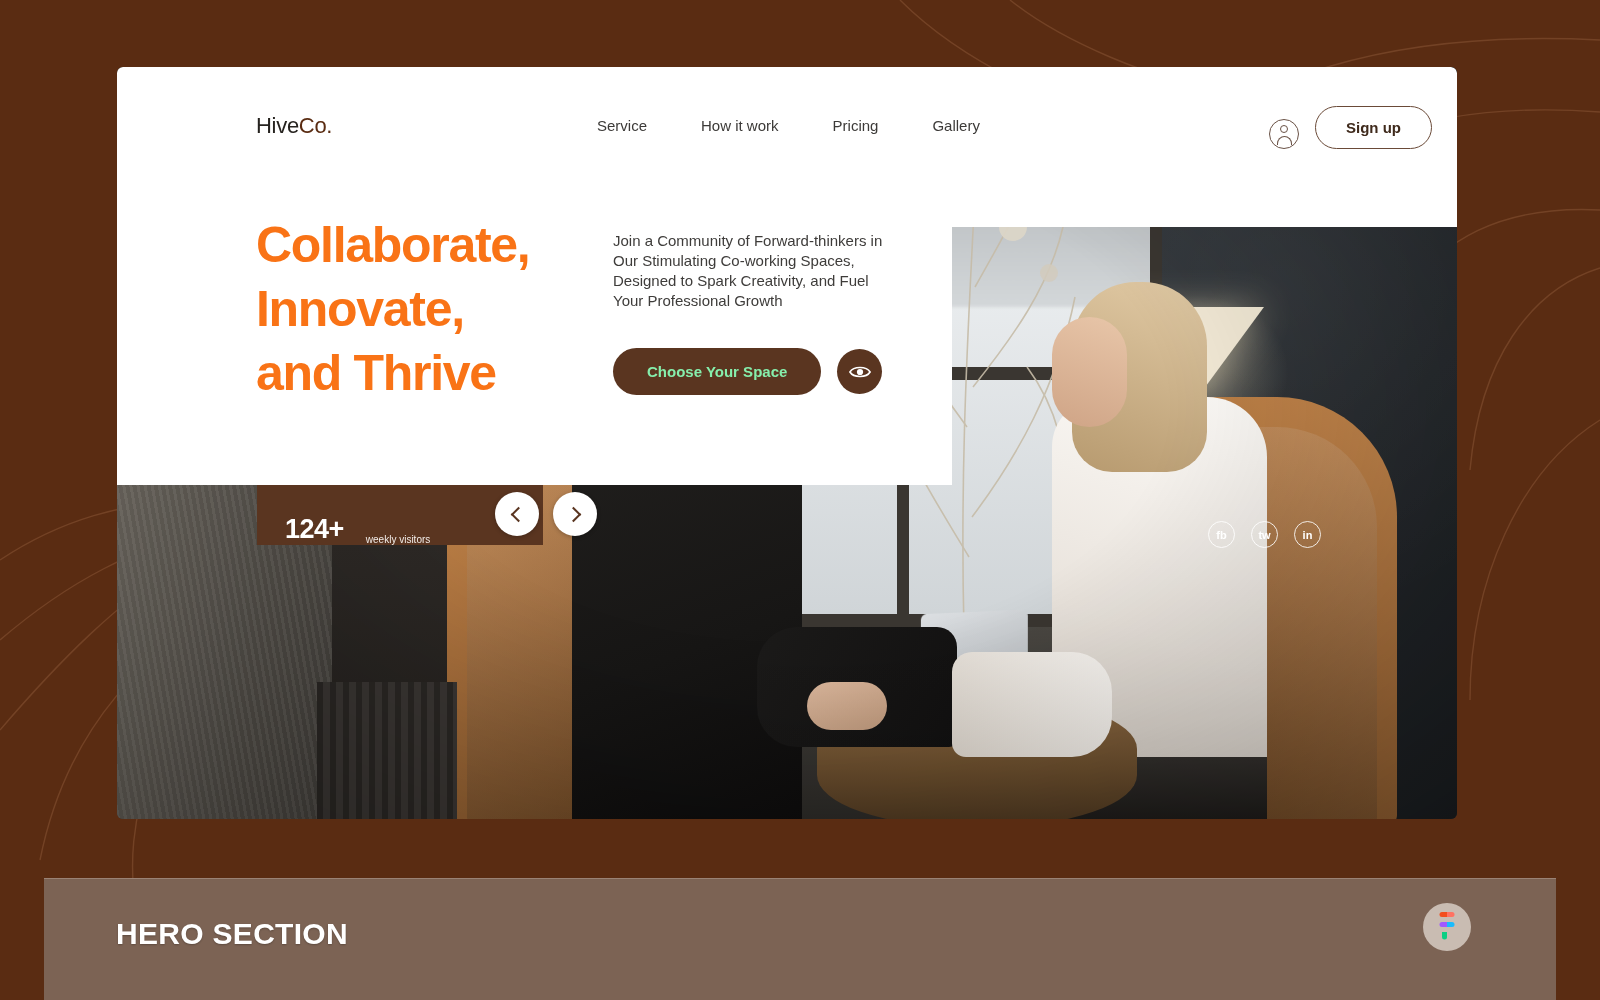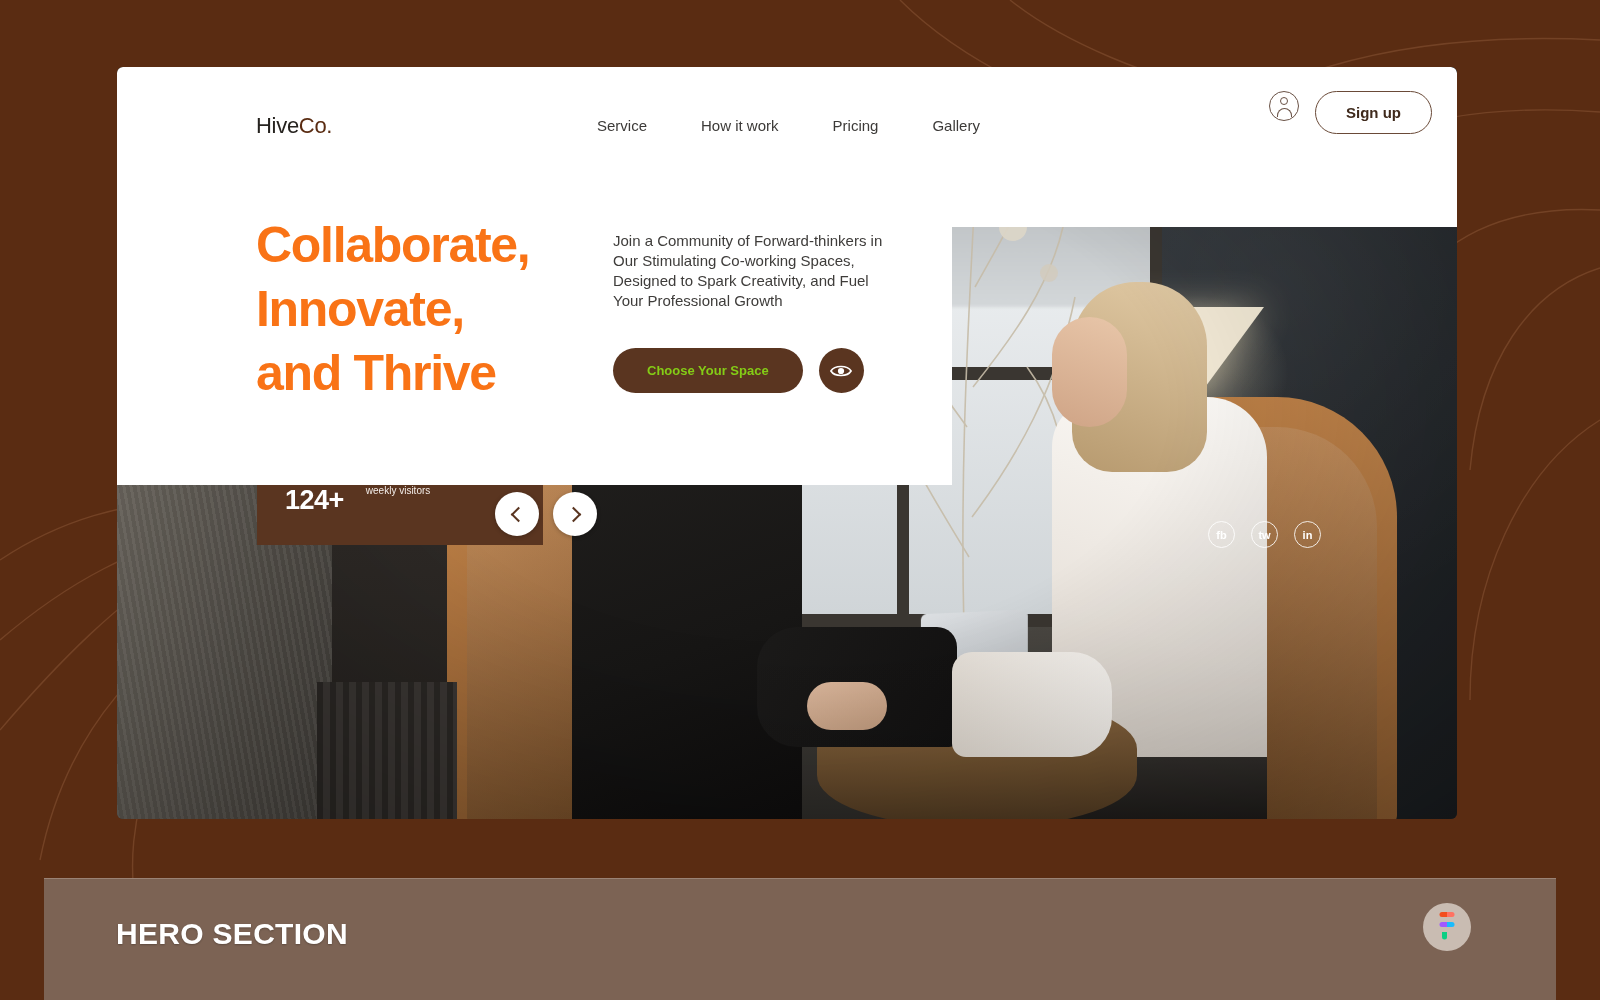--- a/index.html
+++ b/index.html
@@ -162,22 +162,22 @@
 
   .nav-links {
     position: absolute; left: 480px; top: 50px;
     display: flex; gap: 54px; align-items: center;
   }
   .nav-link {
     font-size: 15px; color: #3c3a38; cursor: pointer; white-space: nowrap;
   }
 
   .nav-right {
-    position: absolute; right: 25px; top: 24px;
-    display: flex; align-items: flex-start; gap: 16px;
+    position: absolute; right: 25px; top: 39px;
+    display: flex; align-items: flex-end; gap: 16px;
   }
   .user-icon {
     width: 30px; height: 30px; border-radius: 50%;
     border: 1.6px solid #6a5246;
     display: flex; align-items: center; justify-content: center;
     cursor: pointer; position: relative;
   }
   .user-icon .head { width: 8px; height: 8px; border-radius: 50%;
     border: 1.6px solid #6a5246; position: absolute; top: 5px; }
   .user-icon .body { width: 15px; height: 9px; border-radius: 8px 8px 0 0;
@@ -201,37 +201,37 @@
   .hero-sub {
     position: absolute; left: 496px; top: 164px;
     width: 280px;
     font-size: 15px; line-height: 20px; color: #3e3c3a; z-index: 5;
   }
   .cta-row {
     position: absolute; left: 496px; top: 281px;
     display: flex; align-items: center; gap: 16px; z-index: 5;
   }
   .cta-btn {
-    background: #5a3520; color: #84cc16;
+    background: #5a3520; color: #86efac;
     border: none; border-radius: 24px;
-    padding: 15px 34px; font-size: 13px; font-weight: 700;
+    padding: 15px 34px; font-size: 15px; font-weight: 700;
     cursor: pointer; font-family: "Liberation Sans", sans-serif;
   }
   .eye-btn {
     width: 45px; height: 45px; border-radius: 50%;
     background: #5a3520; display: flex; align-items: center; justify-content: center;
     cursor: pointer;
   }
 
   
   .stat-bar {
     position: absolute; left: 140px; top: 418px;
     width: 286px; height: 60px;
     background: #5a3520;
-    display: flex; align-items: flex-start;
+    display: flex; align-items: flex-end;
     z-index: 6;
   }
   .stat-num {
     color: #ffffff; font-size: 27px; font-weight: 700; margin-left: 28px; letter-spacing: -.5px;
   }
   .stat-label {
     color: #f2ece8; font-size: 10px; margin-left: 22px;
   }
   .carousel-btns {
     position: absolute; left: 378px; top: 425px;

